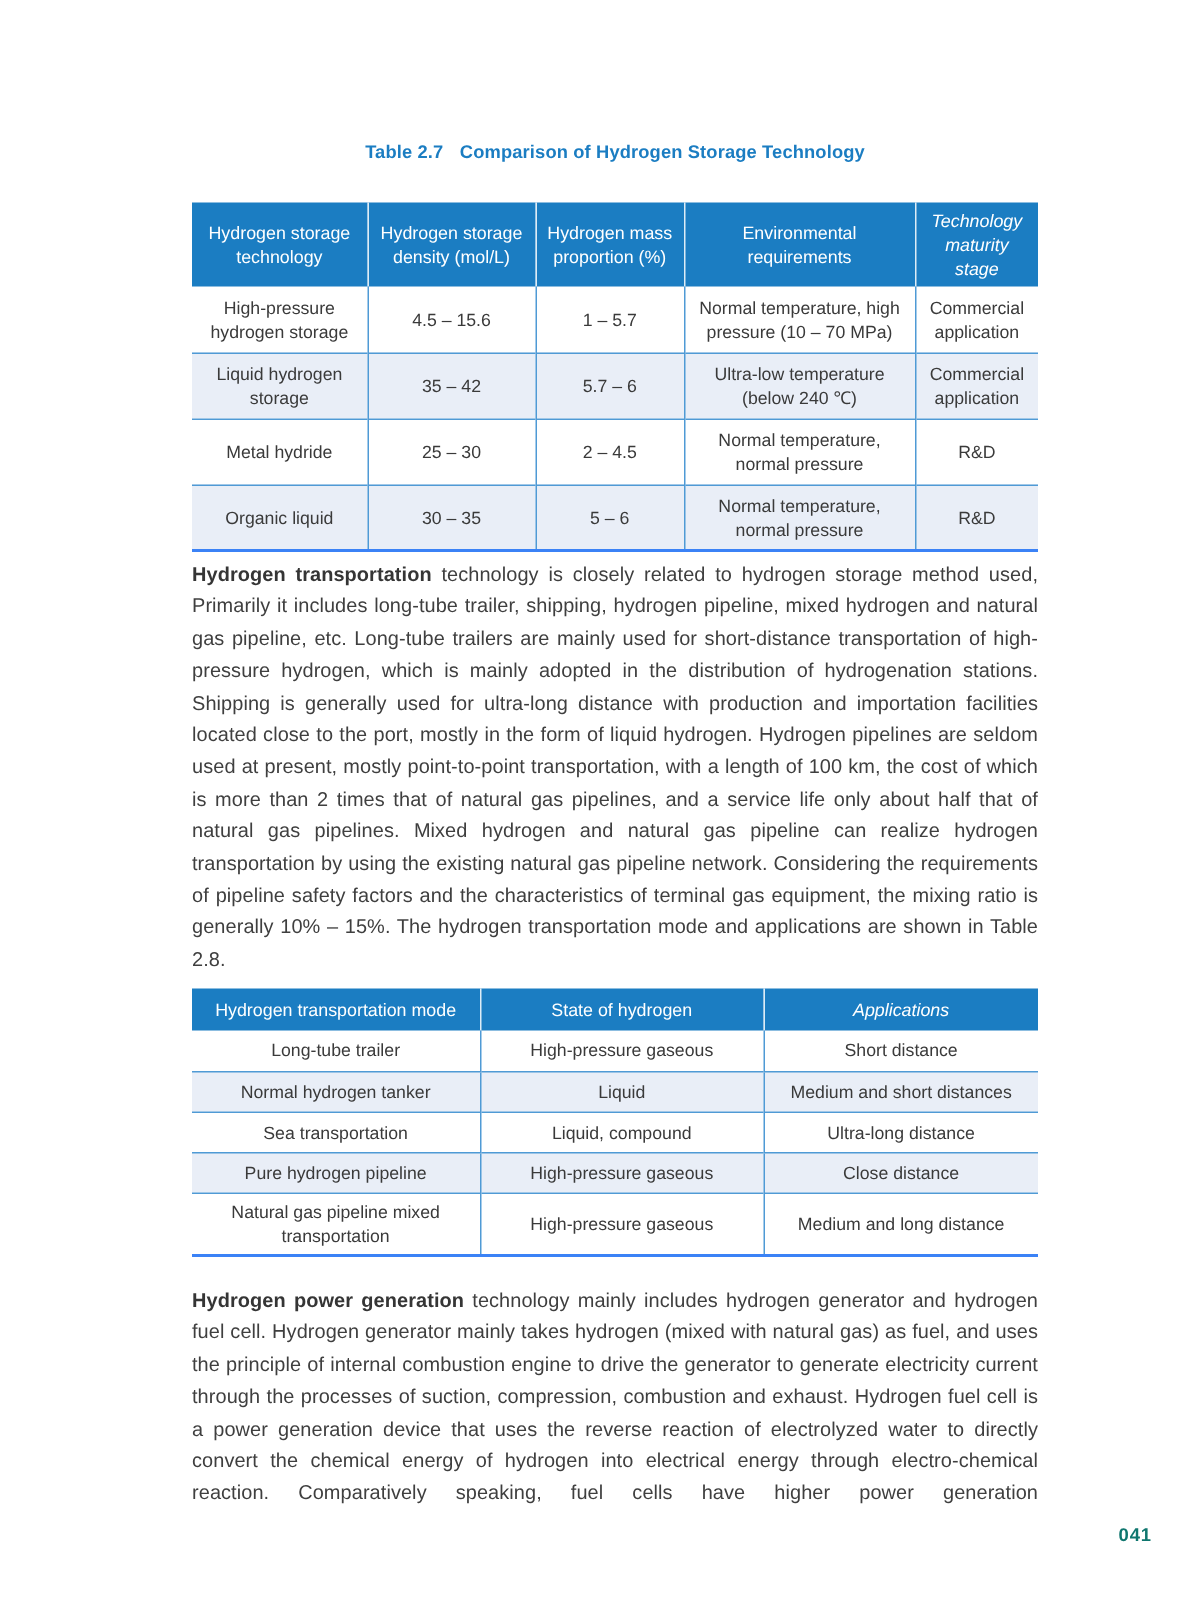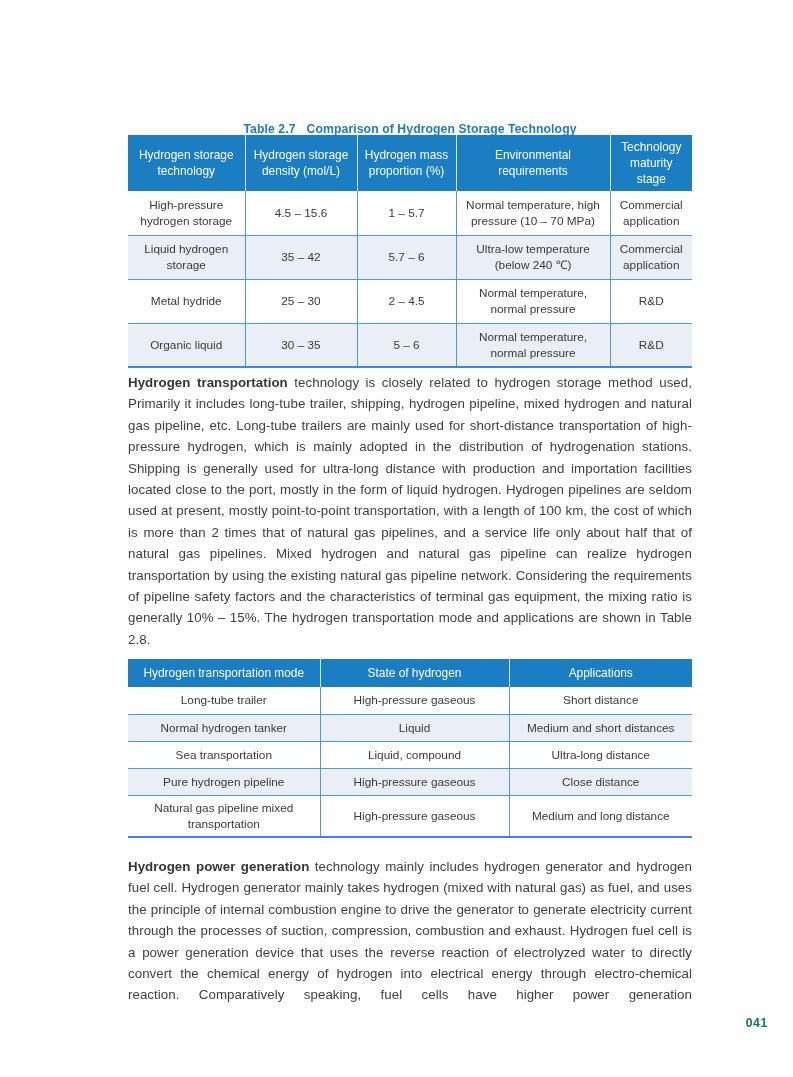--- a/index.html
+++ b/index.html
@@ -39,21 +39,21 @@
     background: #1b7dc2;
     color: #ffffff;
     font-weight: normal;
     font-size: 11.9px;
     line-height: 16px;
     vertical-align: middle;
     text-align: center;
     border-right: 1px solid rgba(255,255,255,0.85);
     padding: 4px 6px;
   }
-  table.data-table th:last-child { border-right: none; }
+  table.data-table th:last-child { border-right: none; font-style: italic; }
   table.data-table td {
     text-align: center;
     vertical-align: middle;
     line-height: 16px;
     border-right: 1px solid #4f9ad5;
     border-top: 1px solid #4f9ad5;
     padding: 4px 8px;
   }
   table.data-table td:last-child { border-right: none; }
   table.data-table tbody tr:first-child td { border-top: none; }
@@ -92,21 +92,21 @@
     font-weight: 600;
     letter-spacing: 0.6px;
     color: #0f766e;
   }
 </style>
 </head>
 <body>
 
 <div class="page">
 
-  <div class="content-col tbl-caption" style="top:122px;">
+  <div class="content-col tbl-caption" style="top:94px;">
     <span class="cap-label">Table 2.7</span><span>Comparison of Hydrogen Storage Technology</span>
   </div>
 
   <table class="data-table content-col" id="table-2-7" style="top:135px;">
     <colgroup>
         <col class="c1">
         <col class="c2">
         <col class="c3">
         <col class="c4">
         <col class="c5">

